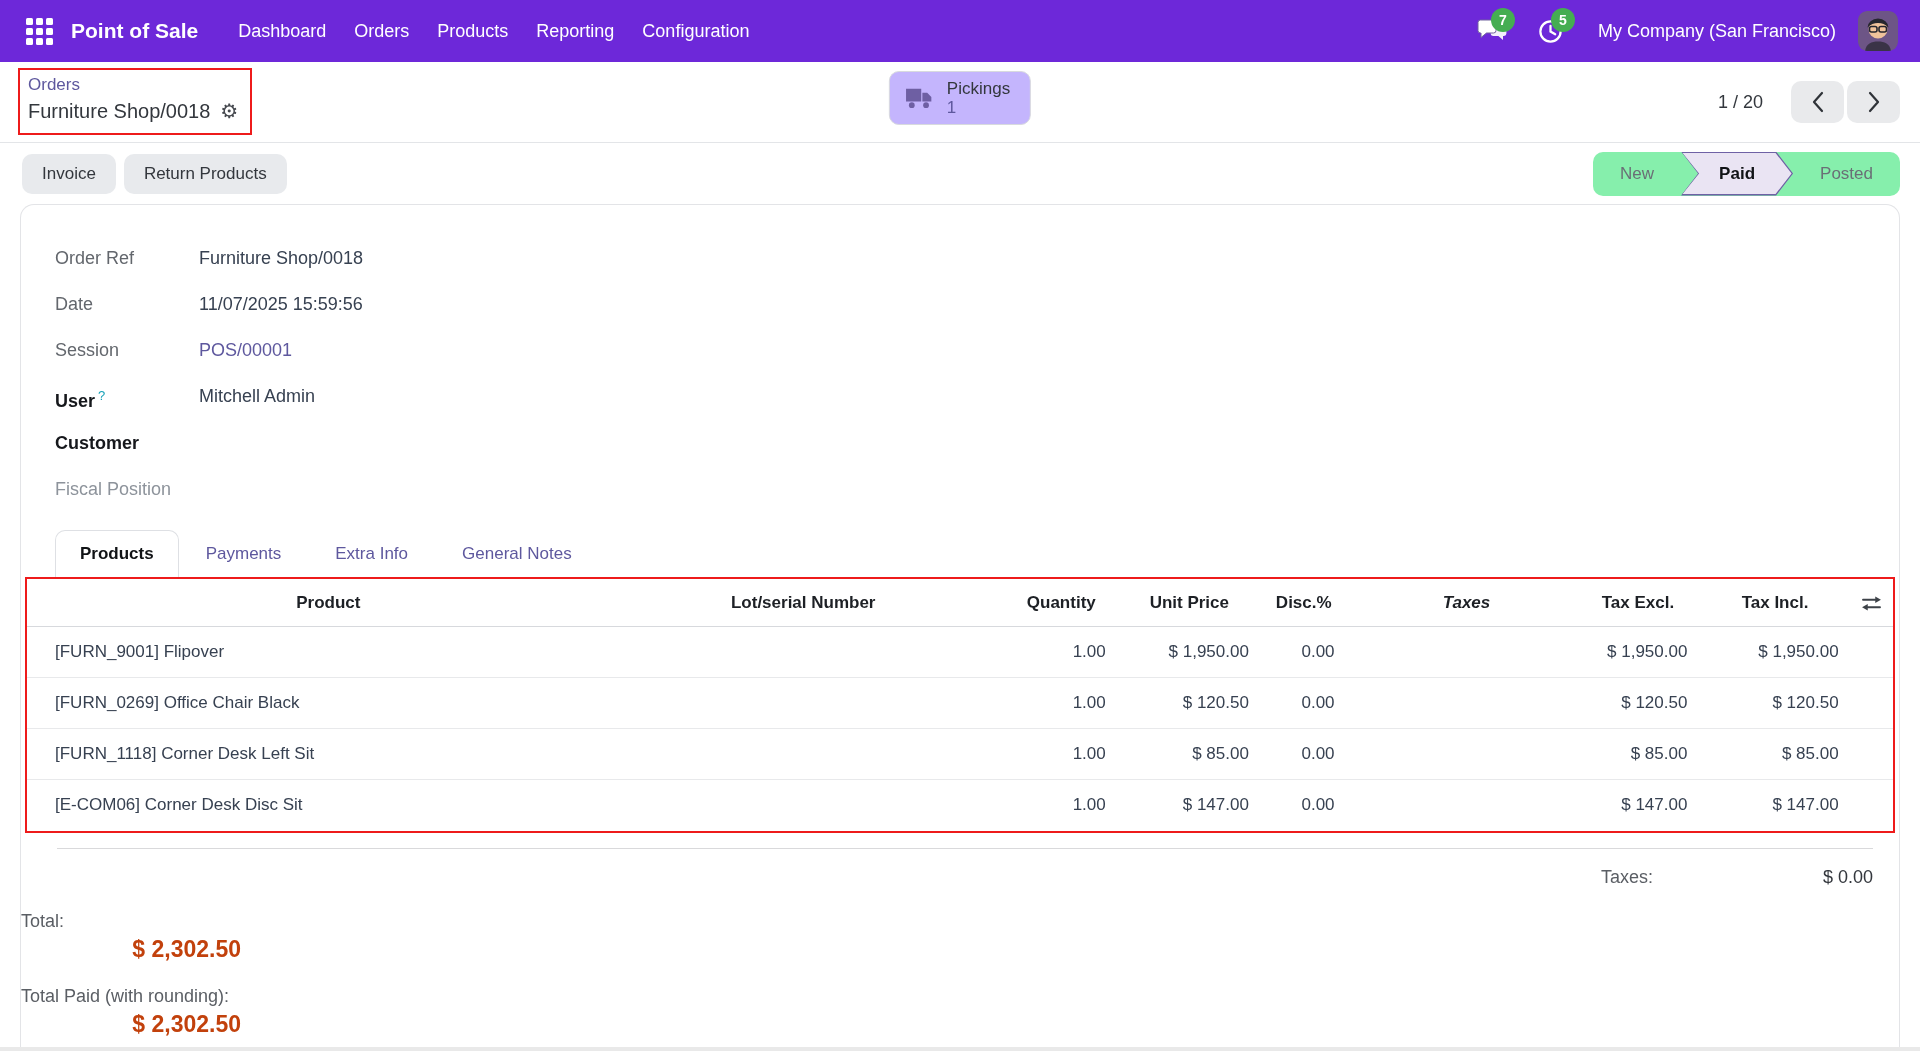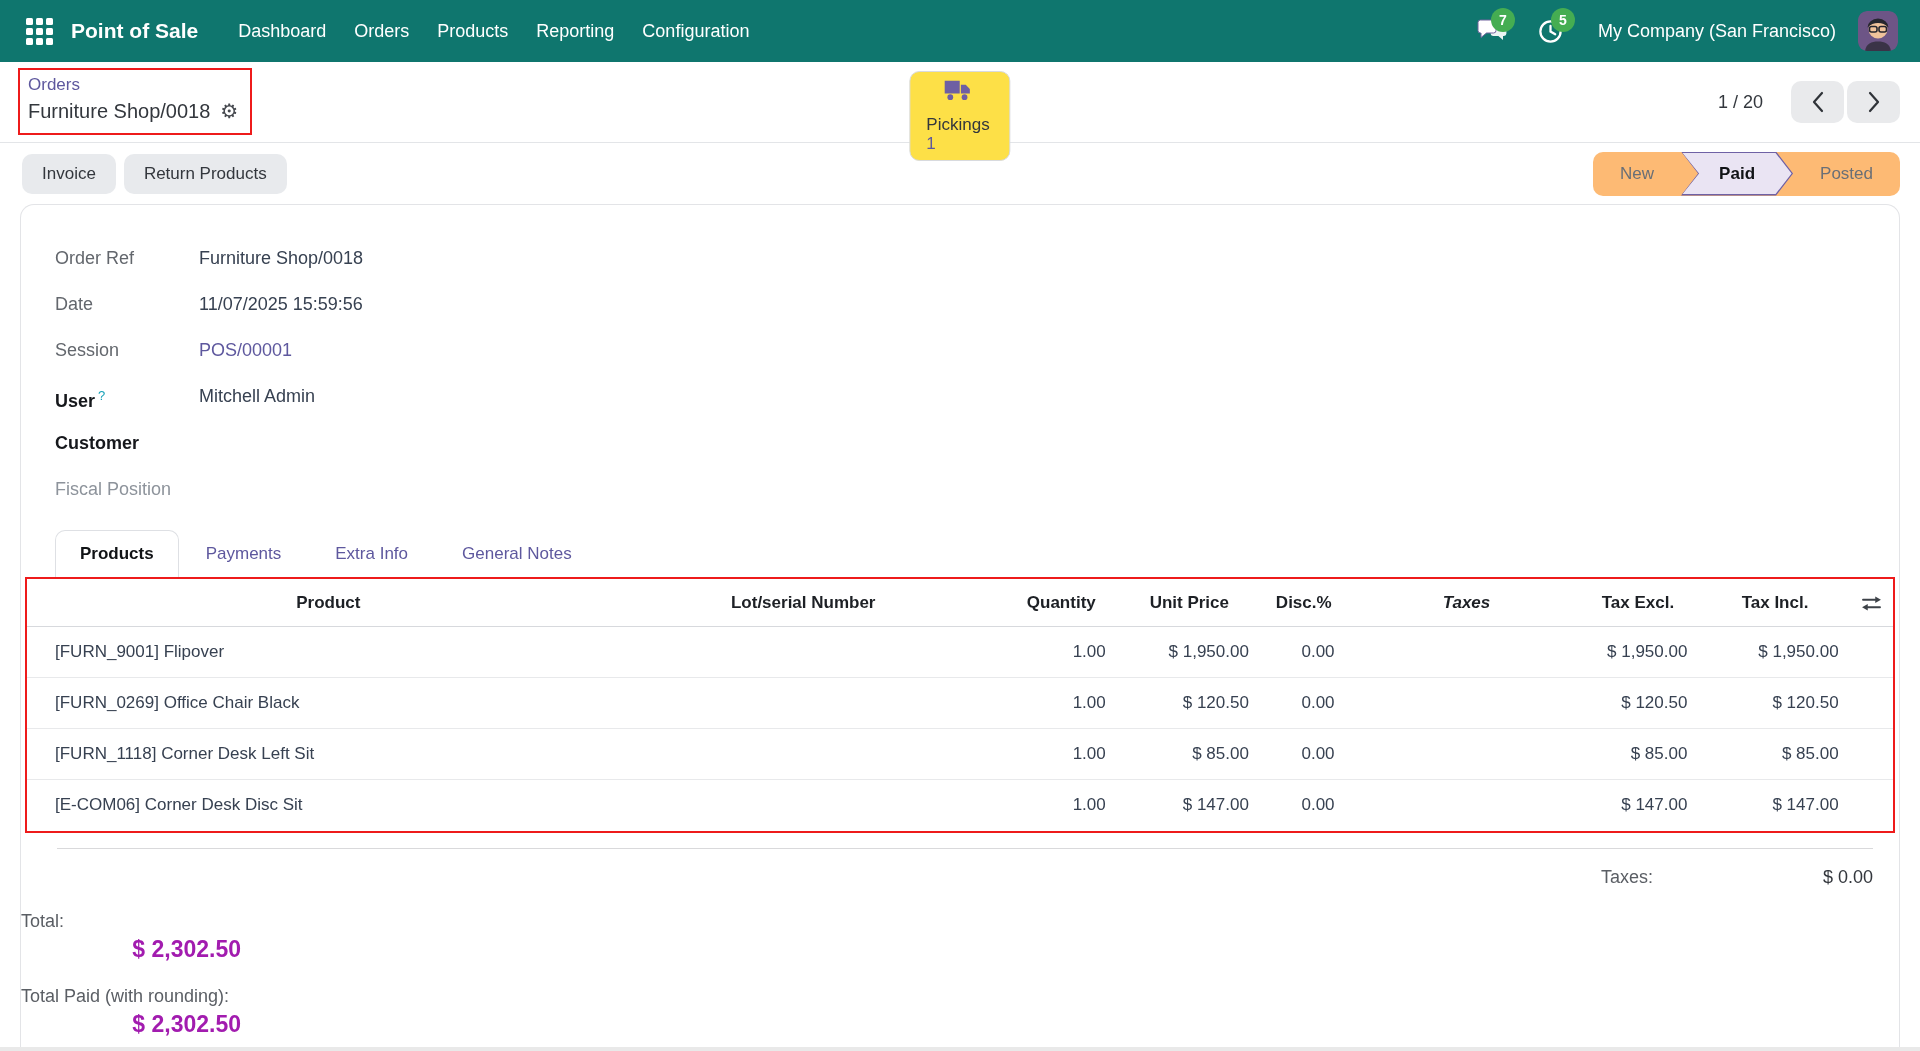--- a/index.html
+++ b/index.html
@@ -8,21 +8,21 @@
     font-family: "Liberation Sans", sans-serif;
     background: #ffffff;
     color: #374151;
     overflow: hidden;
   }
   .page { width: 1920px; height: 1051px; display: flex; flex-direction: column; position: relative; }
 
   
   .navbar {
     height: 62px; flex: 0 0 62px;
-    background: #0f766e;
+    background: #6d28d9;
     display: flex; align-items: center;
     padding: 0 22px 0 26px;
     color: #fff;
   }
   .apps-icon {
     display: grid; grid-template-columns: repeat(3, 7px); grid-template-rows: repeat(3, 7px);
     gap: 3px; cursor: pointer; margin-right: 18px;
   }
   .apps-icon span { background: #fff; border-radius: 1.5px; }
   .app-name { font-size: 21px; font-weight: 700; margin-right: 26px; white-space: nowrap; }
@@ -51,43 +51,43 @@
   }
   .breadcrumb-box { border: 2px solid #ee1b1b; padding: 3px 12px 8px 8px; }
   .breadcrumb-parent { font-size: 17px; color: #5e589e; cursor: pointer; line-height: 24px; }
   .breadcrumb-current { display: flex; align-items: center; gap: 10px; }
   .breadcrumb-title { font-size: 20px; color: #33373d; line-height: 28px; }
   .gear-glyph { font-size: 20px; color: #46494f; cursor: pointer; line-height: 20px; }
 
   .pickings-btn {
     position: absolute; left: 50%; transform: translateX(-50%); top: 9px;
     display: flex; align-items: center; gap: 13px;
-    background: #fde047; border: 1px solid #d8dade; border-radius: 10px;
-    padding: 7px 20px 7px 16px; cursor: pointer; min-height: 46px; flex-direction: column;
+    background: #c4b5fd; border: 1px solid #d8dade; border-radius: 10px;
+    padding: 7px 20px 7px 16px; cursor: pointer; min-height: 46px;
   }
   .pickings-text { display: flex; flex-direction: column; align-items: flex-start; }
   .pickings-label { font-size: 17px; color: #33373d; line-height: 19px; }
   .pickings-count { font-size: 17px; color: #5e589e; line-height: 19px; }
 
   .pager { margin-left: auto; display: flex; align-items: center; gap: 28px; margin-top: 13px; }
   .pager-value { font-size: 18px; color: #33373d; }
   .pager-buttons { display: flex; gap: 3px; }
   .pager-btn {
     width: 53px; height: 42px; background: #e9eaec; border: none; border-radius: 10px;
     display: flex; align-items: center; justify-content: center; cursor: pointer;
   }
 
   
   .action-row { flex: 0 0 61px; display: flex; align-items: center; padding: 0 20px 0 22px; background: #fff; }
   .btn {
     background: #e8eaed; color: #33373d; border: none; border-radius: 10px;
     font-family: inherit; font-size: 17px; padding: 10px 20px; margin-right: 8px; cursor: pointer; white-space: nowrap;
   }
 
-  .statusbar { margin-left: auto; display: flex; align-items: stretch; background: #fdba74; border-radius: 10px; height: 44px; overflow: hidden; }
+  .statusbar { margin-left: auto; display: flex; align-items: stretch; background: #86efac; border-radius: 10px; height: 44px; overflow: hidden; }
   .status-step { display: flex; align-items: center; padding: 0 27px; font-size: 17px; color: #6a6f76; cursor: pointer; }
   .status-active {
     position: relative; width: 112px; display: flex; align-items: center; justify-content: center;
     background: #6f61a5; cursor: default;
     clip-path: polygon(0 0, calc(100% - 17px) 0, 100% 50%, calc(100% - 17px) 100%, 0 100%, 17px 50%);
   }
   .status-active .inner {
     position: absolute; inset: 1.5px; background: #eae4f3;
     clip-path: polygon(0 0, calc(100% - 16px) 0, 100% 50%, calc(100% - 16px) 100%, 0 100%, 16.5px 50%);
   }
@@ -147,21 +147,21 @@
   .opt-icon { cursor: pointer; display: inline-flex; vertical-align: middle; }
 
   
   .totals-divider { border-top: 1px solid #d9d9db; margin: 15px 26px 10px 36px; }
   .totals { margin-right: 26px; }
   .totals-row { display: flex; justify-content: flex-end; align-items: baseline; }
   .t-label { font-size: 18px; color: #5a5e64; text-align: right; }
   .t-value { width: 220px; text-align: right; font-size: 18px; color: #33373d; }
   .totals-row.small { padding: 8px 0 9px 0; }
   .totals-row.big { padding: 9px 0; flex-direction: column; }
-  .totals-row.big .t-value { font-size: 23px; font-weight: 700; color: #a21caf; }
+  .totals-row.big .t-value { font-size: 23px; font-weight: 700; color: #c2410c; }
   .totals-row.big .t-label { line-height: 30px; }
 
   .bottom-strip { position: absolute; bottom: 0; left: 0; width: 100%; height: 4px; background: #e9e9e9; }
 </style>
 </head>
 <body>
 
 <div class="page">
 
   <header class="navbar">

